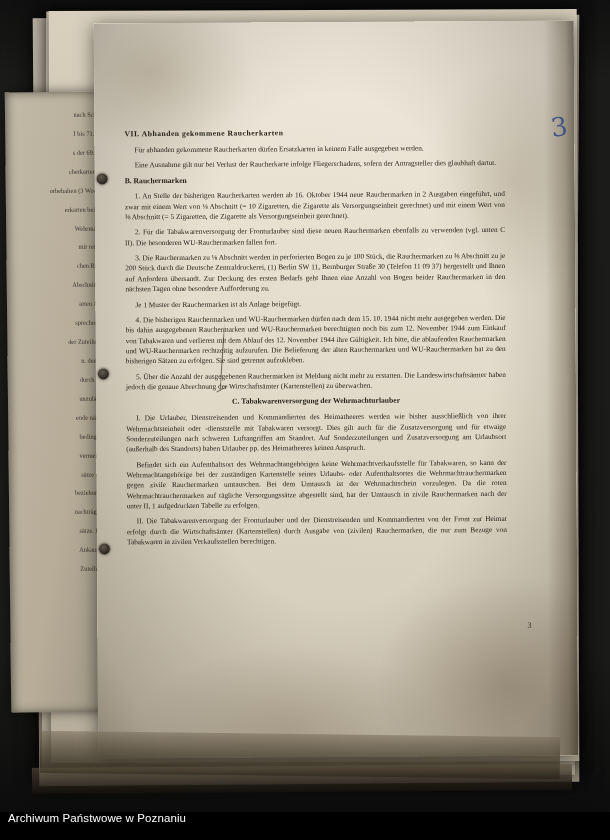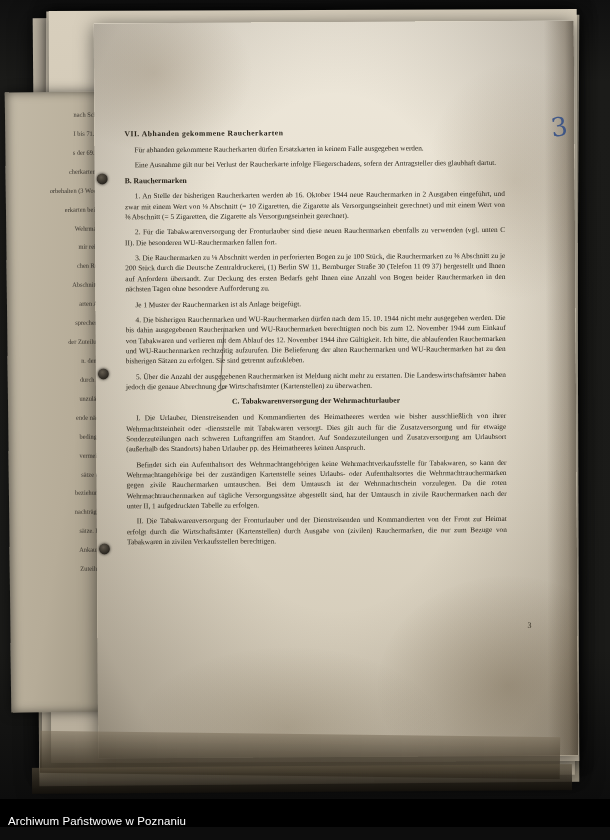--- a/index.html
+++ b/index.html
@@ -204,28 +204,28 @@
     left: 32px; bottom: 20px;
     width: 540px; height: 26px;
     background: linear-gradient(180deg, rgba(90,80,62,0.6), rgba(20,17,12,0.95));
     transform: rotate(-0.4deg);
     filter: blur(0.6px);
   }
 
   
   #footer {
     position: absolute;
-    left: 0; bottom: 13px;
+    left: 0; bottom: 0;
     width: 610px; height: 28px;
     background: #000;
     color: #ffffff;
     font-family: "Liberation Sans", sans-serif;
     font-size: 11.5px;
     display: flex;
-    align-items: flex-end;
+    align-items: flex-start;
     padding-left: 8px;
     box-sizing: border-box;
     letter-spacing: 0.1px;
     margin-top: 20px;
   }
 </style>
 </head>
 <body>
 
 <div id="photo">

